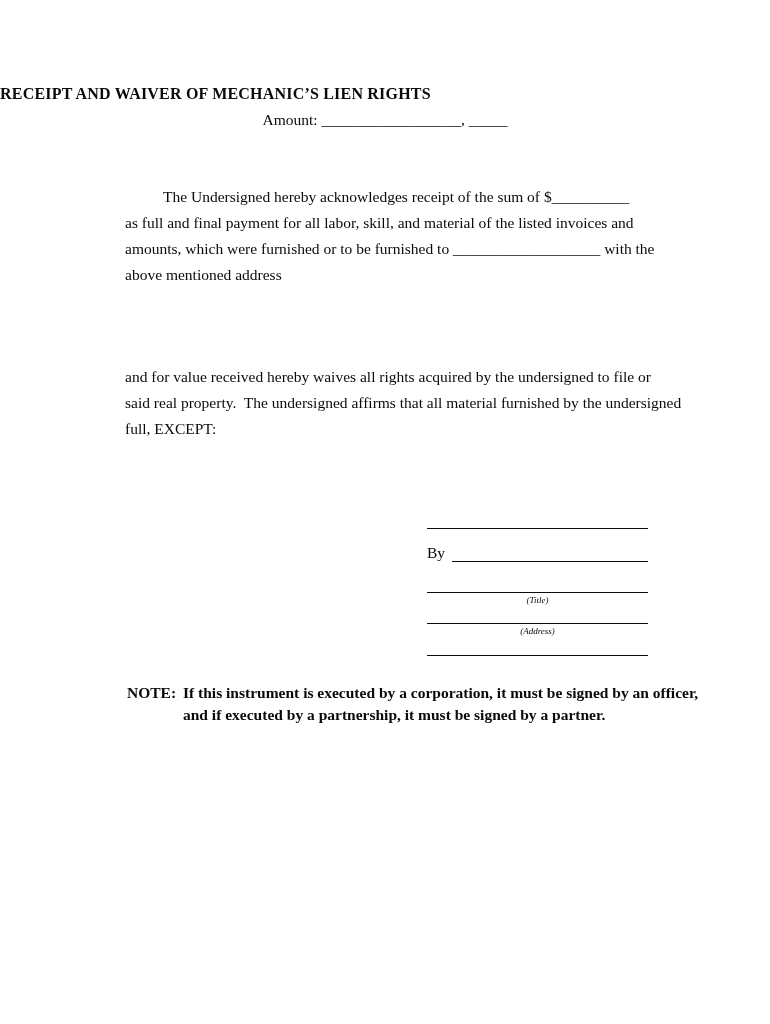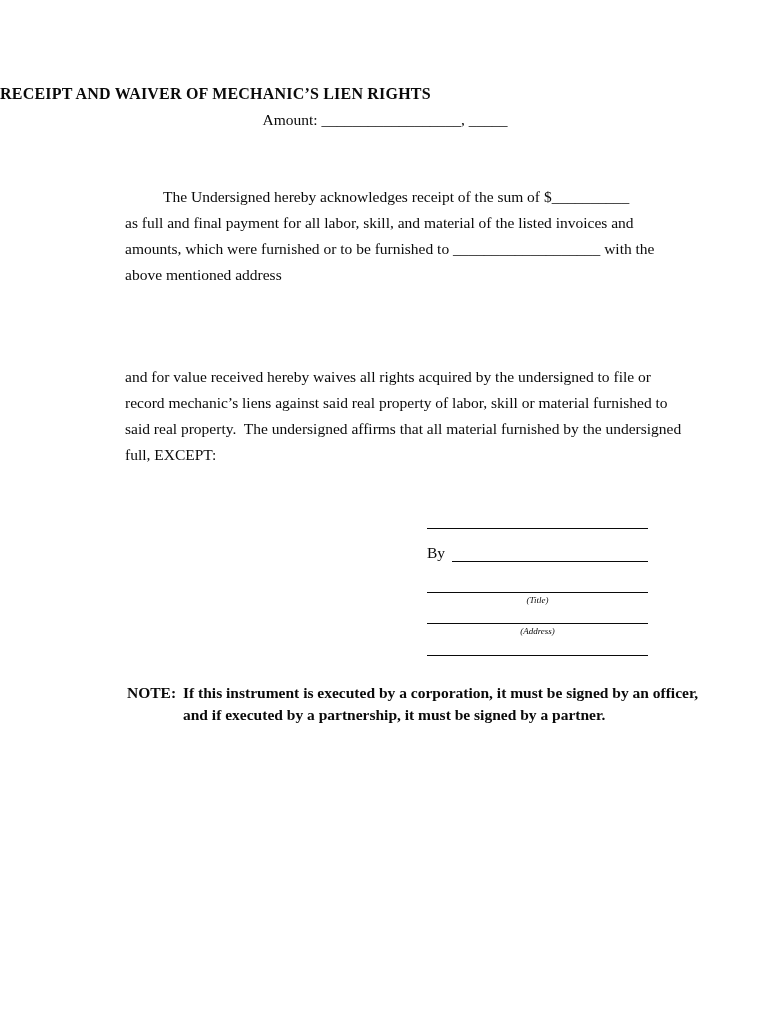--- a/index.html
+++ b/index.html
@@ -142,21 +142,20 @@
   <div class="para para1">
     <div class="line indent">The Undersigned hereby acknowledges receipt of the sum of $__________</div>
     <div class="line">as full and final payment for all labor, skill, and material of the listed invoices and</div>
     <div class="line">amounts, which were furnished or to be furnished to ___________________ with the</div>
     <div class="line">above mentioned address</div>
   </div>
 
 
   <div class="para para2">
     <div class="line">and for value received hereby waives all rights acquired by the undersigned to file or</div>
-    <div class="line">record mechanic’s liens against said real property of labor, skill or material furnished to</div>
     <div class="line">said real property.  The undersigned affirms that all material furnished by the undersigned</div>
     <div class="line">full, EXCEPT:</div>
   </div>
 
   <div class="sig-block">
     <div class="sig-line l1"></div>
     <div class="by-row">
       <span class="by-label">By</span>
       <span class="by-sign-line"></span>
     </div>

